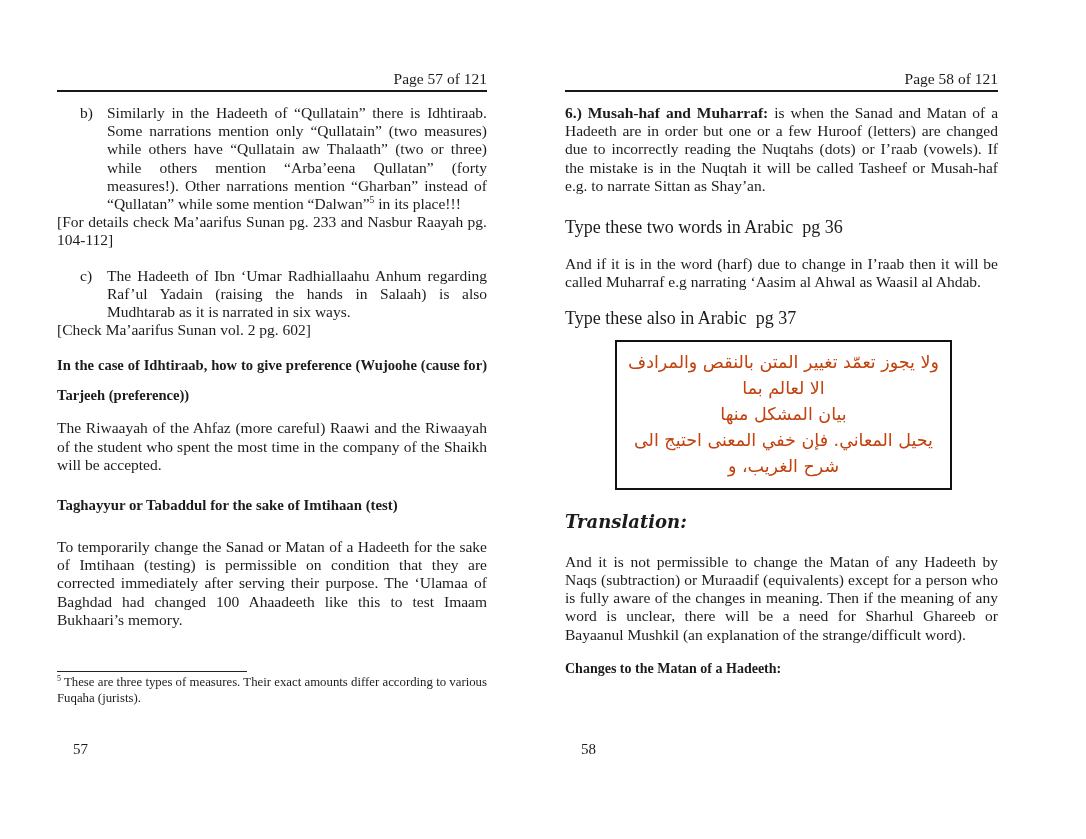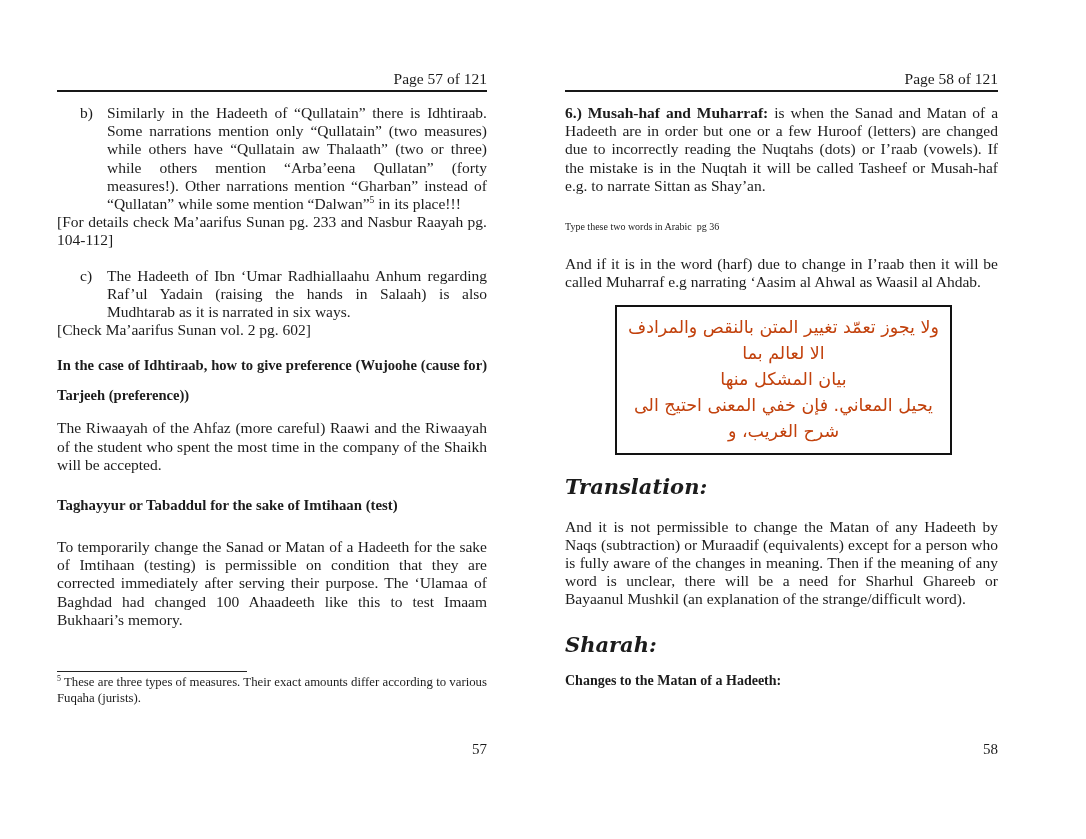--- a/index.html
+++ b/index.html
@@ -30,41 +30,41 @@
   .h-idhtiraab { margin-top:11px; font-size:14.6px; line-height:30px; text-align:justify; }
   .para-riw { margin-top:9px; }
   .h-taghayyur { margin-top:20px; font-size:14.8px; line-height:22px; }
   .para-tag { margin-top:22px; }
 
   .footnote-rule { width:190px; height:0; border-top:1.6px solid #222; margin-top:42px; }
   .footnote { font-size:12.8px; line-height:15.8px; text-align:justify; margin-top:3px; }
   sup { font-size:0.62em; vertical-align:super; line-height:0; }
 
   .pagenum {
-    position:absolute; top:672px; left:0; width:100%;
-    text-align:right; font-size:15px;
+    position:absolute; top:672px; left:16px; width:100%;
+    text-align:left; font-size:15px;
   }
 
   .para1 { margin-top:12px; }
   .bold-lead { font-weight:bold; }
-  .note { margin-top:23px; font-size:10px; line-height:18.2px; white-space:pre-wrap; }
+  .note { margin-top:23px; font-size:18px; line-height:18.2px; white-space:pre-wrap; }
   .note2 { margin-top:17px; }
   .para-harf { margin-top:19px; }
 
   .arabic-box {
     margin-top:13px; margin-left:50px; width:337px; box-sizing:border-box;
     border:2.6px solid #121212; padding:7px 10px 9px;
     text-align:center; direction:rtl;
     font-family:"DejaVu Sans", sans-serif; font-size:17.5px; line-height:26px;
     color:#c2410c;
   }
 
   .h-italic {
     font-family:"DejaVu Serif", serif; font-weight:bold; font-style:italic;
-    font-size:21px; line-height:22px;
+    font-size:18px; line-height:22px;
   }
   .h-translation { margin-top:21px; }
   .para-trans { margin-top:20px; }
   .h-sharah { margin-top:25px; }
   .h-changes { margin-top:14px; font-size:14px; line-height:22px; }
 </style>
 </head>
 <body>
 
 <div class="canvas">
@@ -106,31 +106,31 @@
     <header class="pagehead">
       <span>Page 58 of 121</span>
     </header>
 
     <p class="body-text para1"><span class="bold-lead">6.) Musah-haf and Muharraf:</span><span> is when the Sanad and Matan of a Hadeeth are in order but one or a few Huroof (letters) are changed due to incorrectly reading the Nuqtahs (dots) or I’raab (vowels). If the mistake is in the Nuqtah it will be called Tasheef or Musah-haf e.g. to narrate Sittan as Shay’an.</span></p>
 
     <p class="note">Type these two words in Arabic  pg 36</p>
 
     <p class="body-text para-harf">And if it is in the word (harf) due to change in I’raab then it will be called Muharraf e.g narrating ‘Aasim al Ahwal as Waasil al Ahdab.</p>
 
+    <p class="note note2">Type these also in Arabic  pg 37</p>
 
     <div class="arabic-box">
       <div>ولا يجوز تعمّد تغيير المتن بالنقص والمرادف الا لعالم بما</div>
       <div>بيان المشكل منها</div>
       <div>يحيل المعاني. فإن خفي المعنى احتيج الى شرح الغريب، و</div>
     </div>
 
     <h2 class="h-italic h-translation" style="margin:21px 0 0 0;">Translation:</h2>
 
     <p class="body-text para-trans">And it is not permissible to change the Matan of any Hadeeth by Naqs (subtraction) or Muraadif (equivalents) except for a person who is fully aware of the changes in meaning. Then if the meaning of any word is unclear, there will be a need for Sharhul Ghareeb or Bayaanul Mushkil (an explanation of the strange/difficult word).</p>
 
-    <h2 class="h-italic h-sharah" style="margin:25px 0 0 0;">Sharah:</h2>
 
     <h2 class="h-slab h-changes" style="margin:14px 0 0 0;">Changes to the Matan of a Hadeeth:</h2>
 
     <div class="pagenum">58</div>
   </section>
 
 </div>
 
 </body></html>

